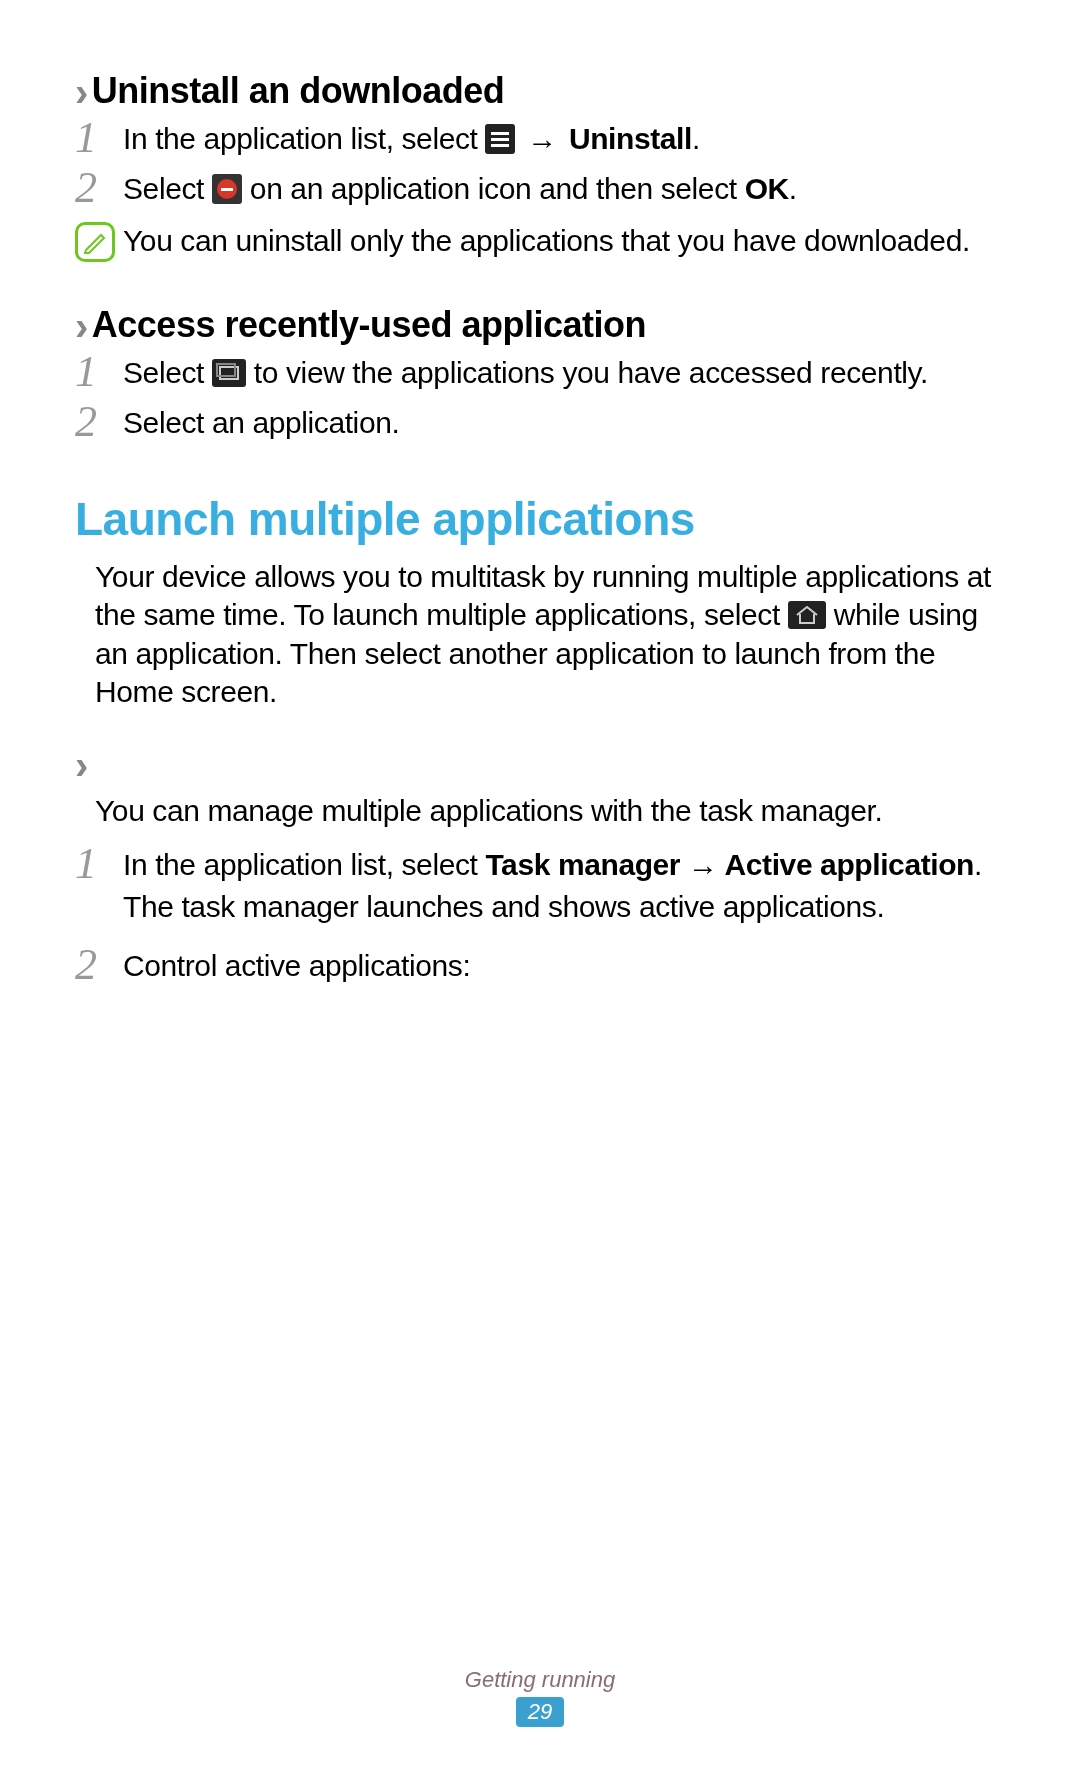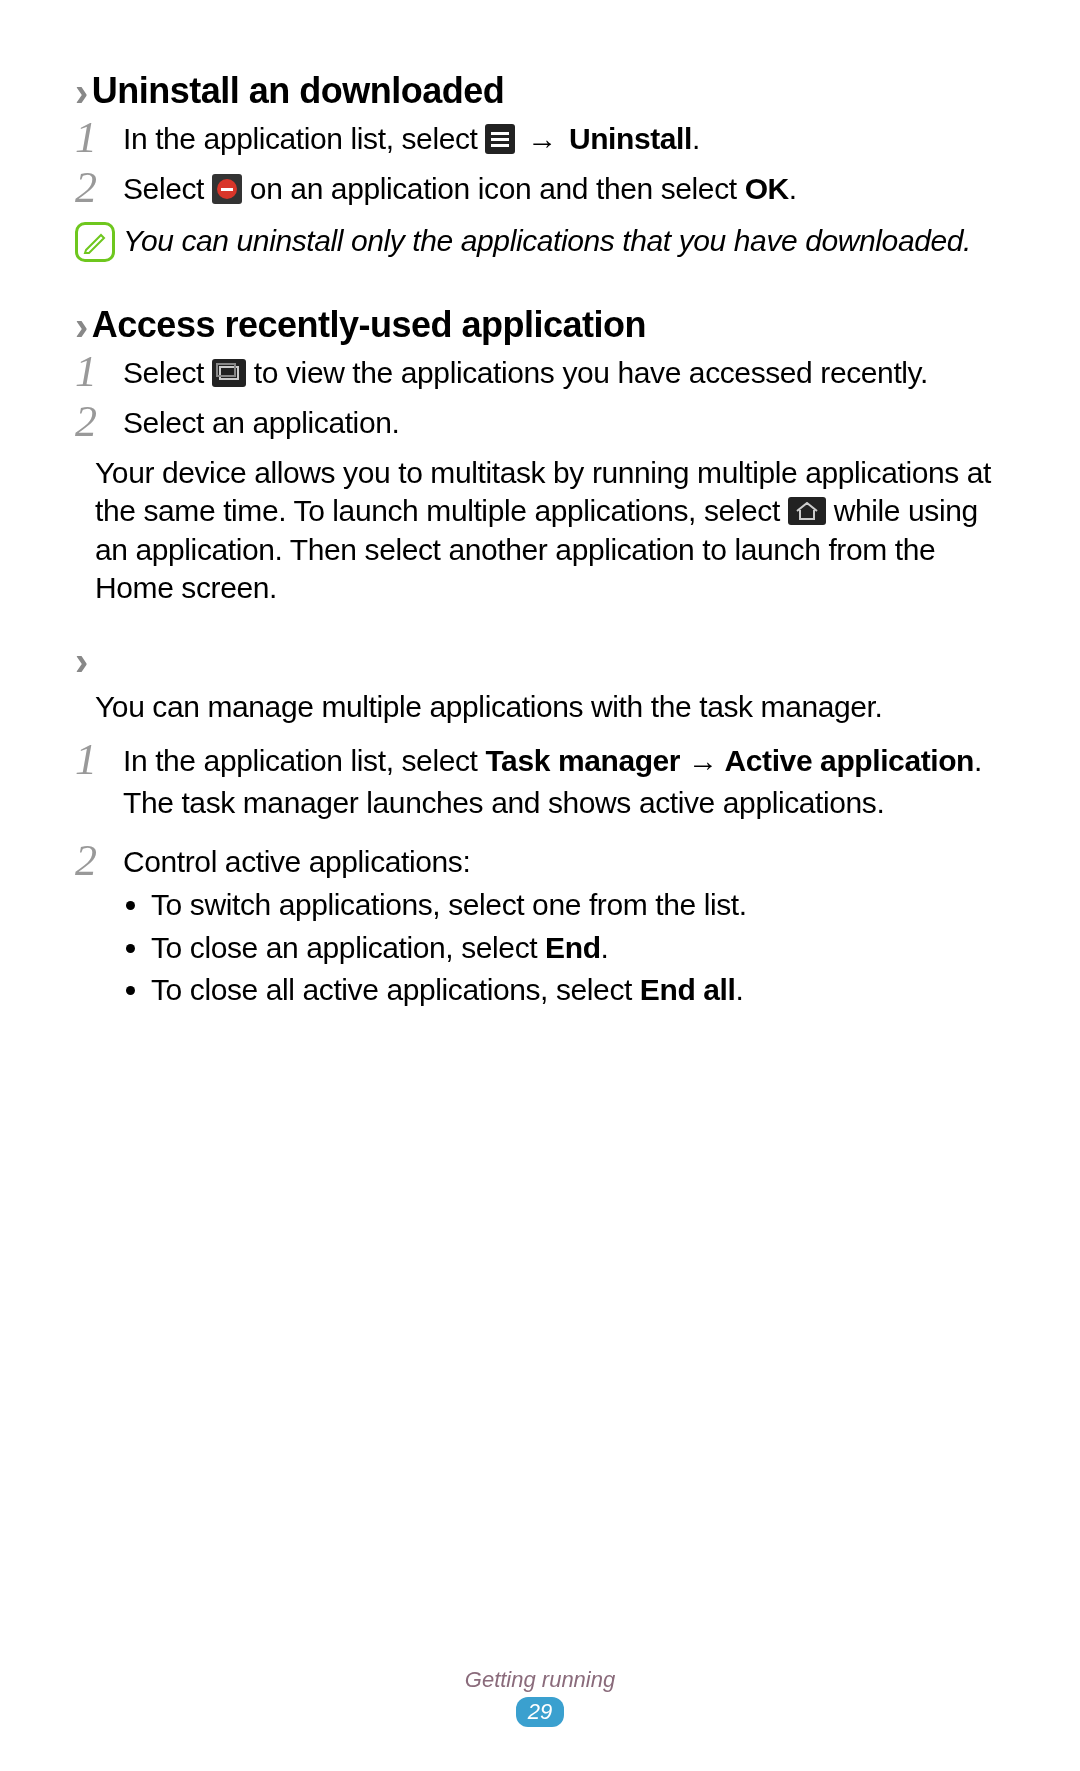--- a/index.html
+++ b/index.html
@@ -66,21 +66,20 @@
   .step-text {
     flex: 1;
     font-size: 30px;
     line-height: 1.28;
     letter-spacing: -0.4px;
   }
   .note-row {
     display: flex;
     align-items: flex-start;
     margin: 8px 0 10px 0;
-    font-style: italic;
   }
   .note-icon {
     width: 48px;
     flex: 0 0 48px;
   }
   .note-text {
     flex: 1;
     font-size: 30px;
     line-height: 1.28;
     letter-spacing: -0.4px;
@@ -204,21 +203,21 @@
     display: block;
   }
   .footer-badge {
     display: inline-block;
     margin-top: 4px;
     background: #3aa0cf;
     color: #fff;
     font-size: 22px;
     font-style: italic;
     padding: 2px 12px;
-    border-radius: 12px;
+    border-radius: 4px;
   }
   .spacer-sm { height: 22px; }
 </style>
 </head>
 <body>
 
 <div class="page">
 
   <div class="subheading">
     <span class="chevron">›</span>
@@ -280,20 +279,21 @@
         </span>
       <span> to view the applications you have accessed recently.</span>
     </div>
   </div>
 
   <div class="step">
     <div class="step-num">2</div>
     <div class="step-text">Select an application.</div>
   </div>
 
+  <div class="big-heading">Launch multiple applications</div>
   <div class="body">
     <span>Your device allows you to multitask by running multiple applications at the same time. To launch multiple applications, select </span>
     <span class="icon-box icon-home">
       <svg width="24" height="18" viewBox="0 0 24 18">
           <path d="M2 9 L12 1 L22 9 M5 8 L5 17 L19 17 L19 8" fill="none" stroke="#ccc" stroke-width="2"></path>
         </svg>
     </span>
     <span> while using an application. Then select another application to launch from the Home screen.</span>
   </div>
 
@@ -315,29 +315,20 @@
       <span>The task manager launches and shows active applications.</span>
     </div>
   </div>
 
   <div style="height:8px"></div>
 
   <div class="step">
     <div class="step-num">2</div>
     <div class="step-text">
       <span>Control active applications:</span>
-      <ul class="bullets">
-        <li>To switch applications, select one from the list.</li>
-        <li>
-          <span>To close an application, select </span><span class="bold">End</span><span>.</span>
-        </li>
-        <li>
-          <span>To close all active applications, select </span><span class="bold">End all</span><span>.</span>
-        </li>
-      </ul>
     </div>
   </div>
 
   <div class="footer">
     <span class="footer-label">Getting running</span>
     <span class="footer-badge">29</span>
   </div>
 
 </div>
 

